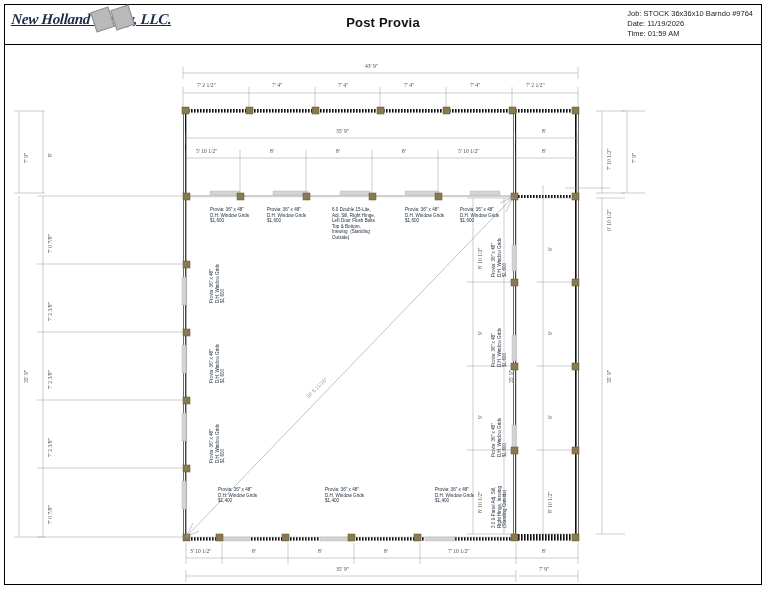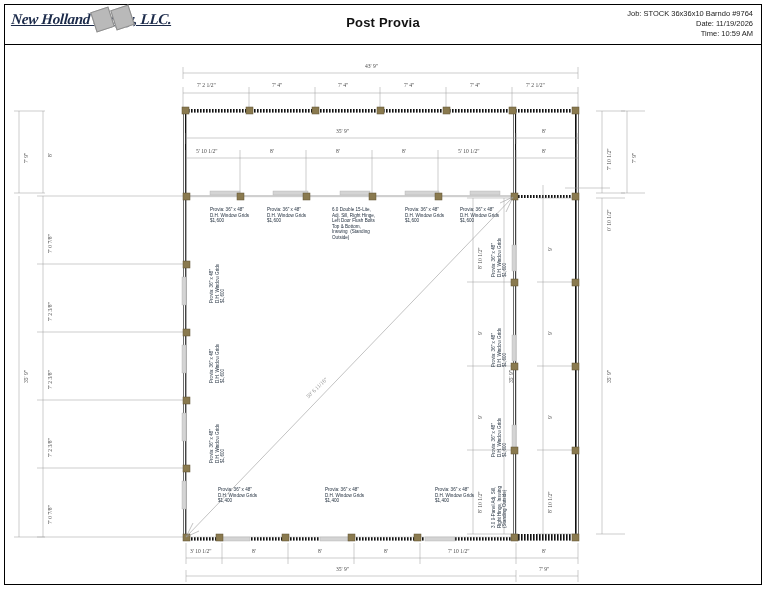--- a/index.html
+++ b/index.html
@@ -34,21 +34,21 @@
     position:absolute;display:block;background:#b9b9b9;
     border:1px solid #8d8d8d;transform:rotate(-18deg);
   }
   .logo-shapes i.a{left:0;top:2px;width:17px;height:19px;}
   .logo-shapes i.b{left:20px;top:0px;width:17px;height:19px;}
   .doc-title{
     position:absolute;left:0;top:10px;width:100%;text-align:center;
     font-size:13px;font-weight:bold;letter-spacing:0.2px;
   }
   .jobinfo{
-    position:absolute;right:8px;top:4px;text-align:right;
+    position:absolute;right:8px;top:4px;text-align:left;
     font-size:7.5px;line-height:10px;color:#1a1a1a;
   }
   
   .canvas{position:absolute;left:0;top:40px;width:100%;height:537px;}
   svg.dwg{position:absolute;left:0;top:0;width:754px;height:537px;}
 
   .lbl{
     position:absolute;font-size:4.6px;line-height:5.6px;
     color:#23303f;white-space:nowrap;
   }
@@ -68,21 +68,21 @@
   <div class="titlebar">
     <div class="logo">New Holland Supply, LLC.</div>
     <div class="logo-shapes">
         <i class="a"></i>
         <i class="b"></i>
       </div>
     <div class="doc-title">Post Provia</div>
     <div class="jobinfo">
       <div>Job: STOCK 36x36x10 Barndo #9764</div>
       <div>Date: 11/19/2026</div>
-      <div>Time: 10:59 AM</div>
+      <div>Time: 01:59 AM</div>
     </div>
   </div>
 
   <div class="canvas">
 
     <svg class="dwg" viewBox="0 0 754 537">
       <defs>
         <pattern id="hatch" width="3" height="3" patternUnits="userSpaceOnUse">
           <rect width="3" height="3" fill="#ffffff"></rect>
           <rect width="1.6" height="3" fill="#111111"></rect>

